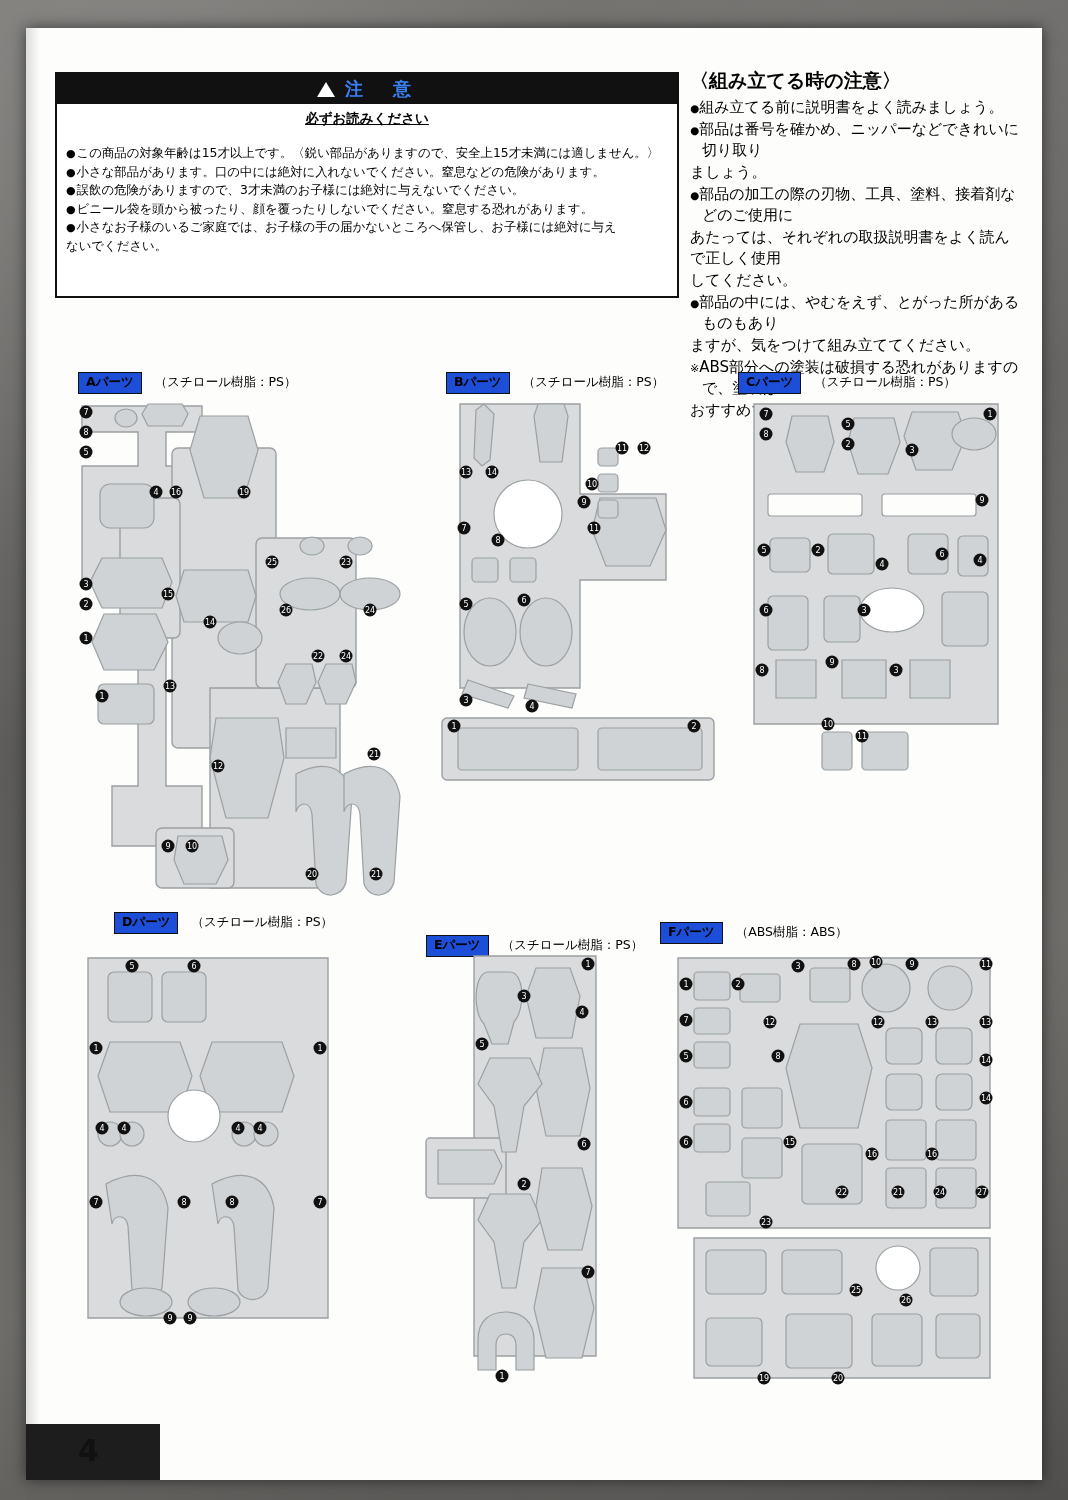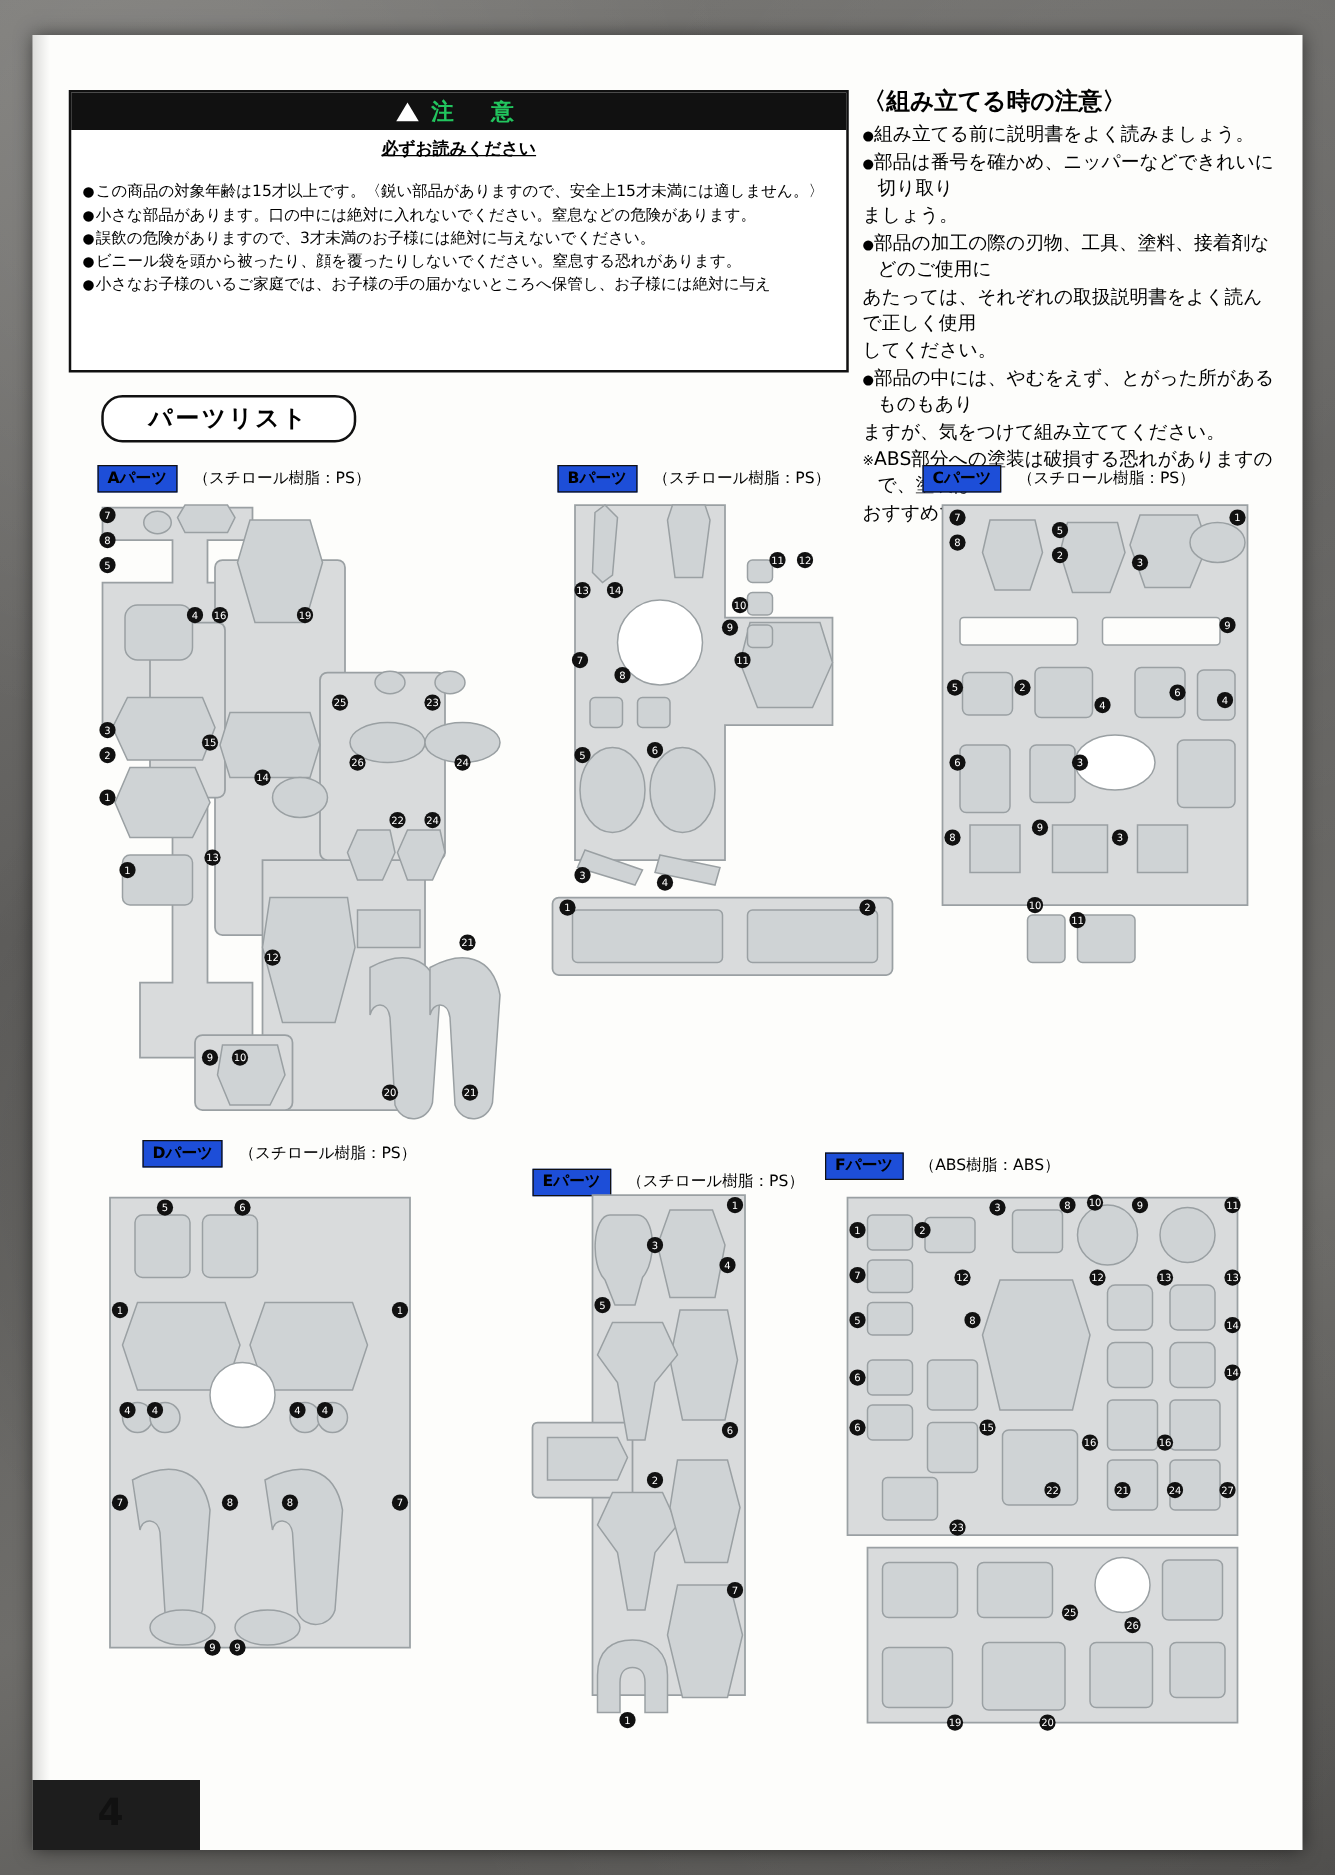--- a/index.html
+++ b/index.html
@@ -23,21 +23,21 @@
     background:#fdfdfb;
     box-shadow:0 0 14px rgba(0,0,0,0.55);
   }
 
   
   .warn-box{
     position:absolute;left:29px;top:44px;width:620px;height:222px;
     border:2px solid #111;background:#fff;
   }
   .warn-head{
-    height:30px;background:#111;color:#22c55e;display:flex;align-items:center;justify-content:center;
+    height:30px;background:#111;color:#3b82f6;display:flex;align-items:center;justify-content:center;
     letter-spacing:6px;font-size:18px;font-weight:bold;
   }
   .warn-head .tri{
     display:inline-block;width:0;height:0;margin-right:10px;
     border-left:9px solid transparent;border-right:9px solid transparent;border-bottom:15px solid #fff;
     position:relative;
   }
   .warn-sub{
     text-align:center;font-size:13.5px;font-weight:bold;margin:6px 0 4px;text-decoration:underline;
   }
@@ -108,20 +108,21 @@
       <span class="tri"></span>
       <span>注　意</span>
     </div>
     <div class="warn-sub">必ずお読みください</div>
     <ul class="warn-list">
       <li>この商品の対象年齢は15才以上です。〈鋭い部品がありますので、安全上15才未満には適しません。〉</li>
       <li>小さな部品があります。口の中には絶対に入れないでください。窒息などの危険があります。</li>
       <li>誤飲の危険がありますので、3才未満のお子様には絶対に与えないでください。</li>
       <li>ビニール袋を頭から被ったり、顔を覆ったりしないでください。窒息する恐れがあります。</li>
       <li>小さなお子様のいるご家庭では、お子様の手の届かないところへ保管し、お子様には絶対に与え</li>
+      <li class="cont">ないでください。</li>
     </ul>
   </div>
 
   <div class="notes">
     <h3>〈組み立てる時の注意〉</h3>
     <ul style="margin:0;padding:0;">
       <li class="b">組み立てる前に説明書をよく読みましょう。</li>
 
       <li class="b">部品は番号を確かめ、ニッパーなどできれいに切り取り</li>
       <li class="cont">ましょう。</li>
@@ -132,21 +133,20 @@
 
       <li class="b">部品の中には、やむをえず、とがった所があるものもあり</li>
       <li class="cont">ますが、気をつけて組み立ててください。</li>
 
 
       <li class="star">ABS部分への塗装は破損する恐れがありますので、塗装は</li>
       <li class="cont">おすすめできません。</li>
     </ul>
   </div>
 
-  <div class="pl-title">パーツリスト</div>
 
   <div class="runner-label" style="left:52px;top:344px;">
     <span class="tag">Aパーツ</span><span class="mat">（スチロール樹脂：PS）</span>
   </div>
   <div class="runner-label" style="left:420px;top:344px;">
     <span class="tag">Bパーツ</span><span class="mat">（スチロール樹脂：PS）</span>
   </div>
   <div class="runner-label" style="left:712px;top:344px;">
     <span class="tag">Cパーツ</span><span class="mat">（スチロール樹脂：PS）</span>
   </div>

